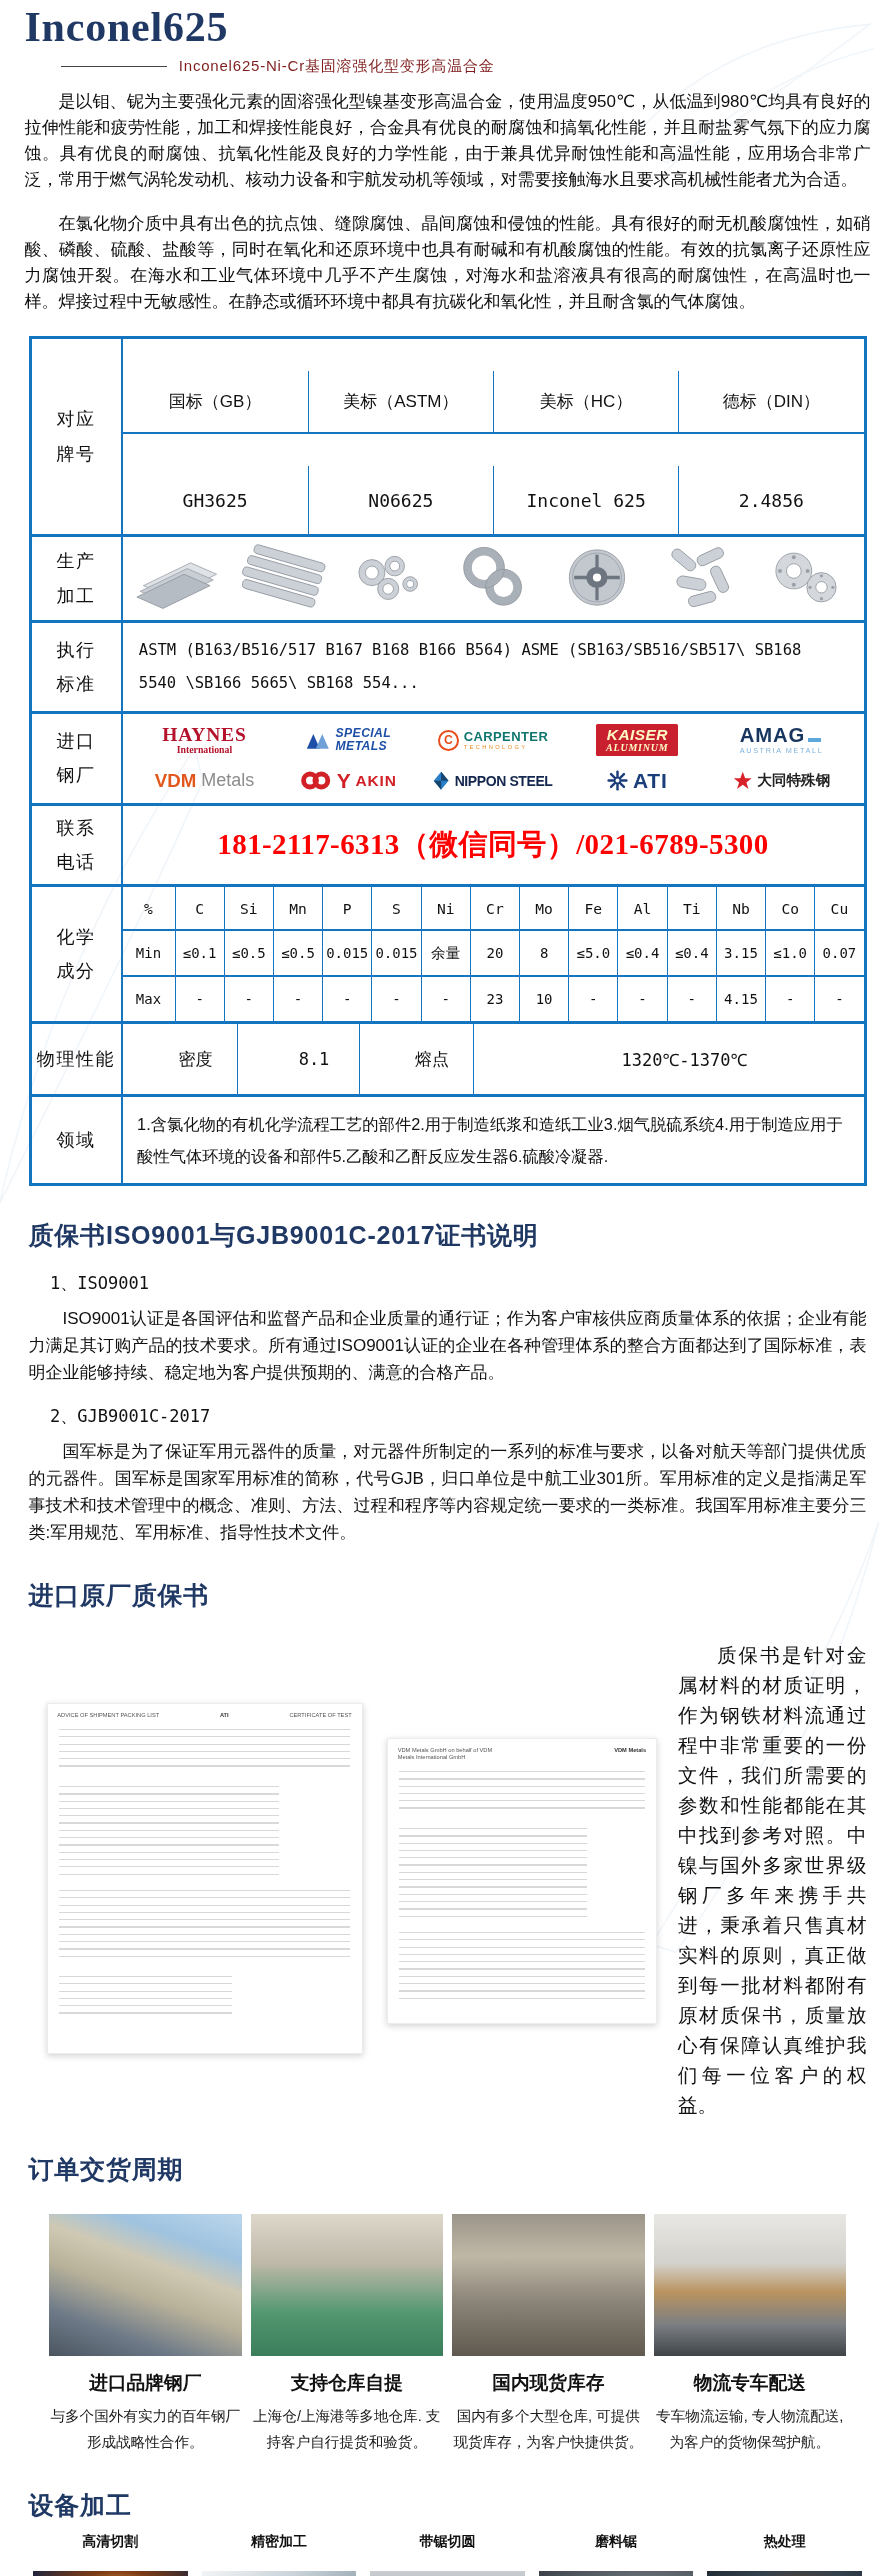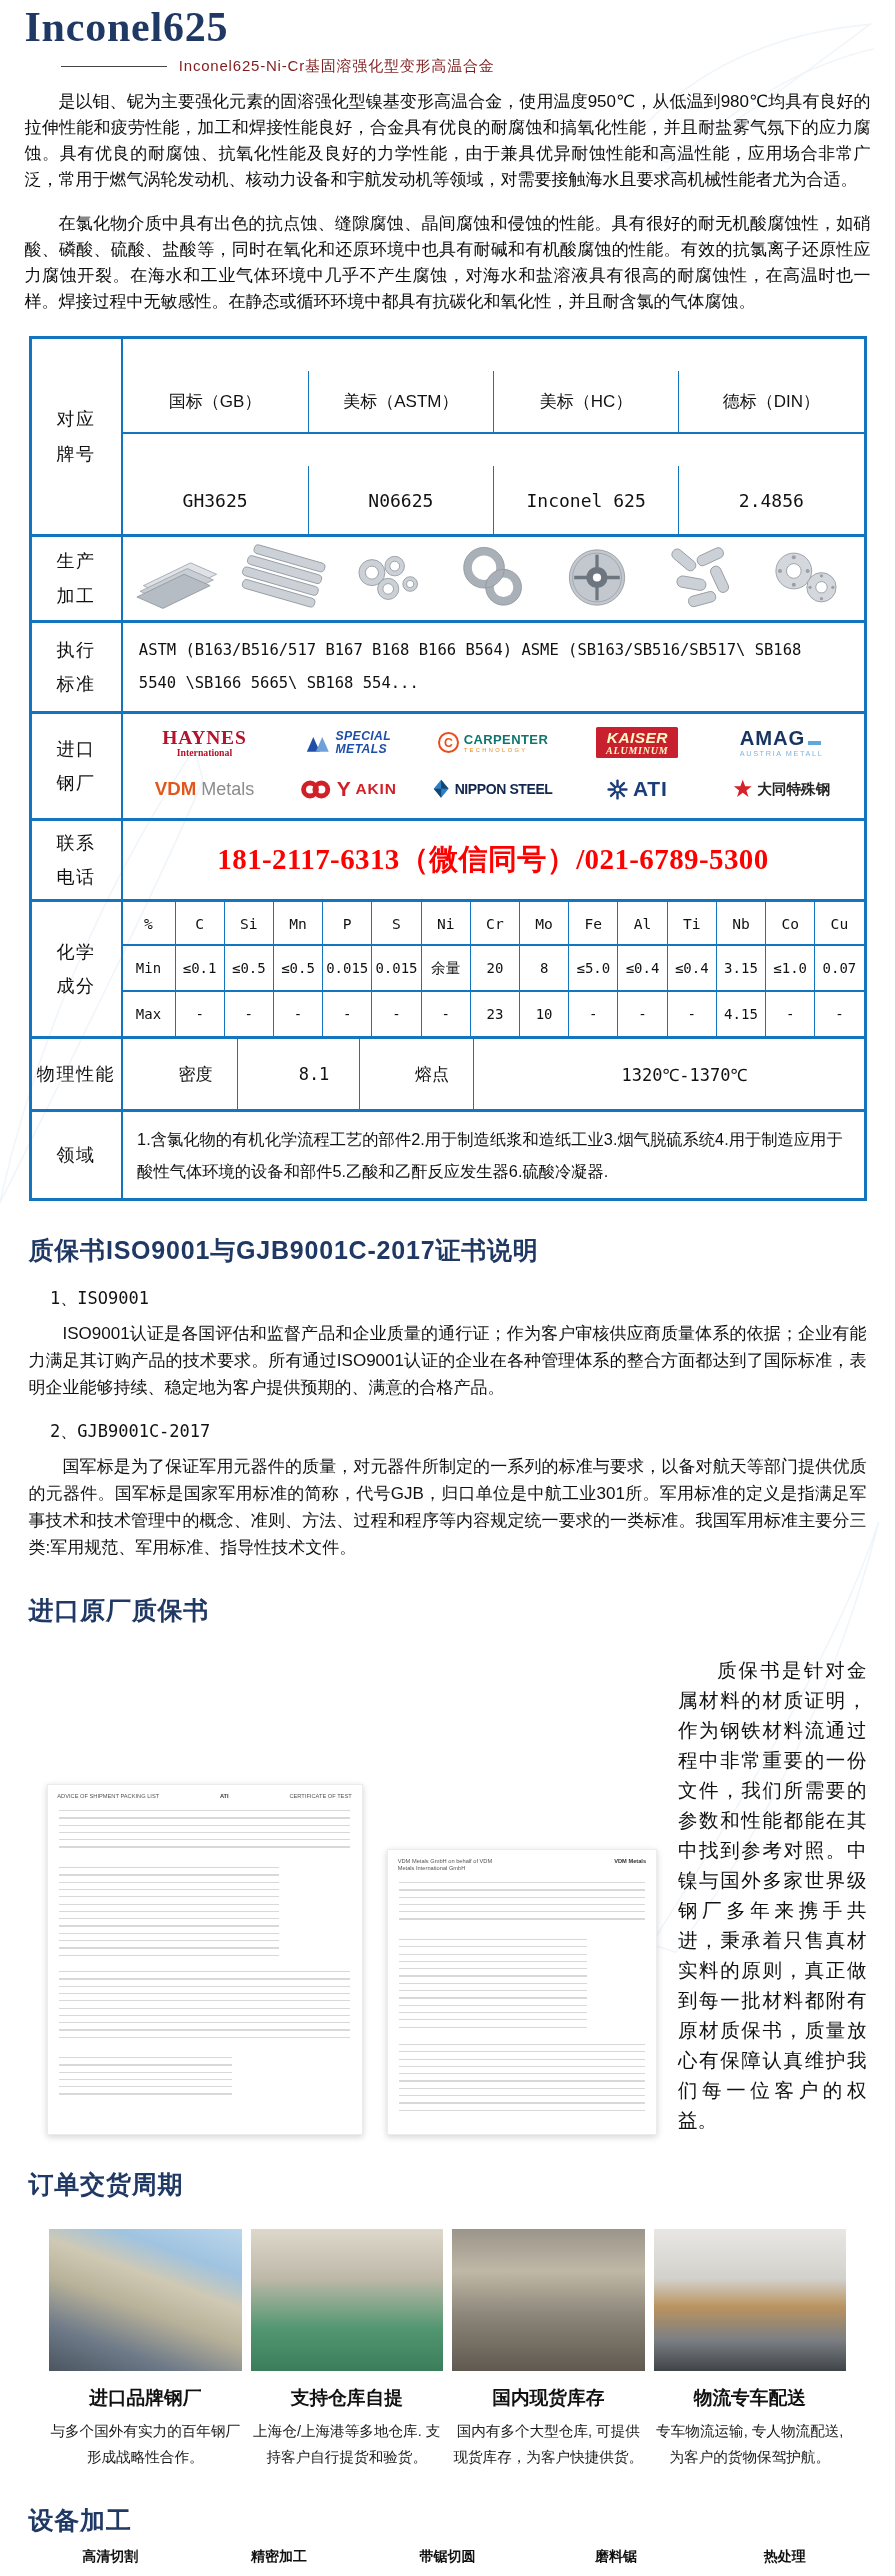--- a/index.html
+++ b/index.html
@@ -40,21 +40,21 @@
   .gcell{display:flex;align-items:center;justify-content:center;border-left:1.6px solid var(--blue);margin-top:32px;}
   .gcell:nth-child(4n+1){border-left:0;}
   .ghead{height:63px;font-size:17px;border-bottom:2.4px solid var(--blue);}
   .gval{height:68px;font-family:"DejaVu Sans Mono",monospace;font-size:18px;}
 
   .prod-row{display:flex;align-items:center;justify-content:space-around;height:83px;padding:1.6px 4.9px;}
   .pthumb{flex:0 0 auto;}
 
   .std-text{padding:11.4px 16.3px;font-family:"DejaVu Sans Mono",monospace;font-size:15.5px;line-height:2.1;}
 
-  .mills-grid{display:grid;grid-template-columns:repeat(5,1fr);row-gap:4.9px;padding:8.1px 9.8px;align-items:center;height:104px;border-radius:17px;}
+  .mills-grid{display:grid;grid-template-columns:repeat(5,1fr);row-gap:4.9px;padding:8.1px 9.8px;align-items:center;height:89px;border-radius:17px;}
   .mill{display:flex;align-items:center;justify-content:center;gap:4.9px;min-height:36px;}
   .hay{text-align:center;}
   .hay1{font-family:"Liberation Serif",serif;font-weight:bold;font-size:19.5px;color:#B5122B;letter-spacing:0.8px;line-height:1;}
   .hay2{font-family:"Liberation Serif",serif;font-weight:bold;font-size:9.8px;color:#B5122B;}
   .sm-tx span{display:block;font-style:italic;font-weight:800;color:#1E4FA8;font-size:12.2px;line-height:1.05;letter-spacing:0.4px;}
   .carp-c{width:21px;height:21px;border:2.4px solid #E84E1B;border-radius:50%;color:#E84E1B;font-weight:bold;font-size:12.2px;
     display:flex;align-items:center;justify-content:center;flex:0 0 auto;}
   .carp-tx b{display:block;color:#0f766e;font-size:13px;letter-spacing:0.4px;line-height:1.1;}
   .carp-tx i{display:block;color:#E8871B;font-size:5.7px;letter-spacing:2.4px;font-style:normal;}
   .kaiser-box{background:#C8202F;color:#fef9c3;padding:2.4px 9.8px;border-radius:1.6px;text-align:center;}
@@ -91,21 +91,21 @@
   .pcell.pv{flex:0 0 122px;font-family:"DejaVu Sans Mono",monospace;}
   .pcell.last{flex:1;font-family:"DejaVu Sans Mono",monospace;}
 
   .field-text{padding:10.6px 14.6px;font-size:16.3px;line-height:2.0;}
 
   
   .sec-head{margin:33px 28.5px 0;color:var(--navy);font-size:25px;font-weight:800;letter-spacing:0.8px;}
   .num-sub{margin:19.5px 0 0 50px;font-size:17px;font-family:"DejaVu Sans Mono","Liberation Sans",sans-serif;}
   .sec-par{margin:9.8px 28.5px 0;font-size:17px;line-height:27px;text-align:justify;text-indent:2em;}
 
-  .cert-row{display:flex;margin:24.4px 28.5px 0;align-items:flex-end;}
+  .cert-row{display:flex;margin:24.4px 28.5px 0;align-items:center;}
   .doc{background:#fff;border:0.8px solid #ececec;box-shadow:0 2.4px 6.5px rgba(0,0,0,.18);position:relative;flex:0 0 auto;}
   .doc1{width:316px;height:351px;margin-left:18px;}
   .doc2{width:270px;height:286px;margin-left:24.4px;margin-top:4.9px;}
   .doc-head{display:flex;justify-content:space-between;align-items:flex-start;padding:8.1px 9.8px 0;}
   .tiny{font-size:5.7px;color:#555;line-height:1.3;max-width:45%;}
   .tiny.b{font-weight:bold;color:#333;}
   .flines{background:repeating-linear-gradient(180deg,#b9b9b9 0 1.2px,transparent 1.2px 7.3px);opacity:.55;}
   .f1{margin:9.8px 11.4px 0;height:42px;}
   .f2{margin:14.6px 11.4px 0 11.4px;height:90px;width:70%;}
   .f3{margin:14.6px 11.4px 0;height:73px;}

